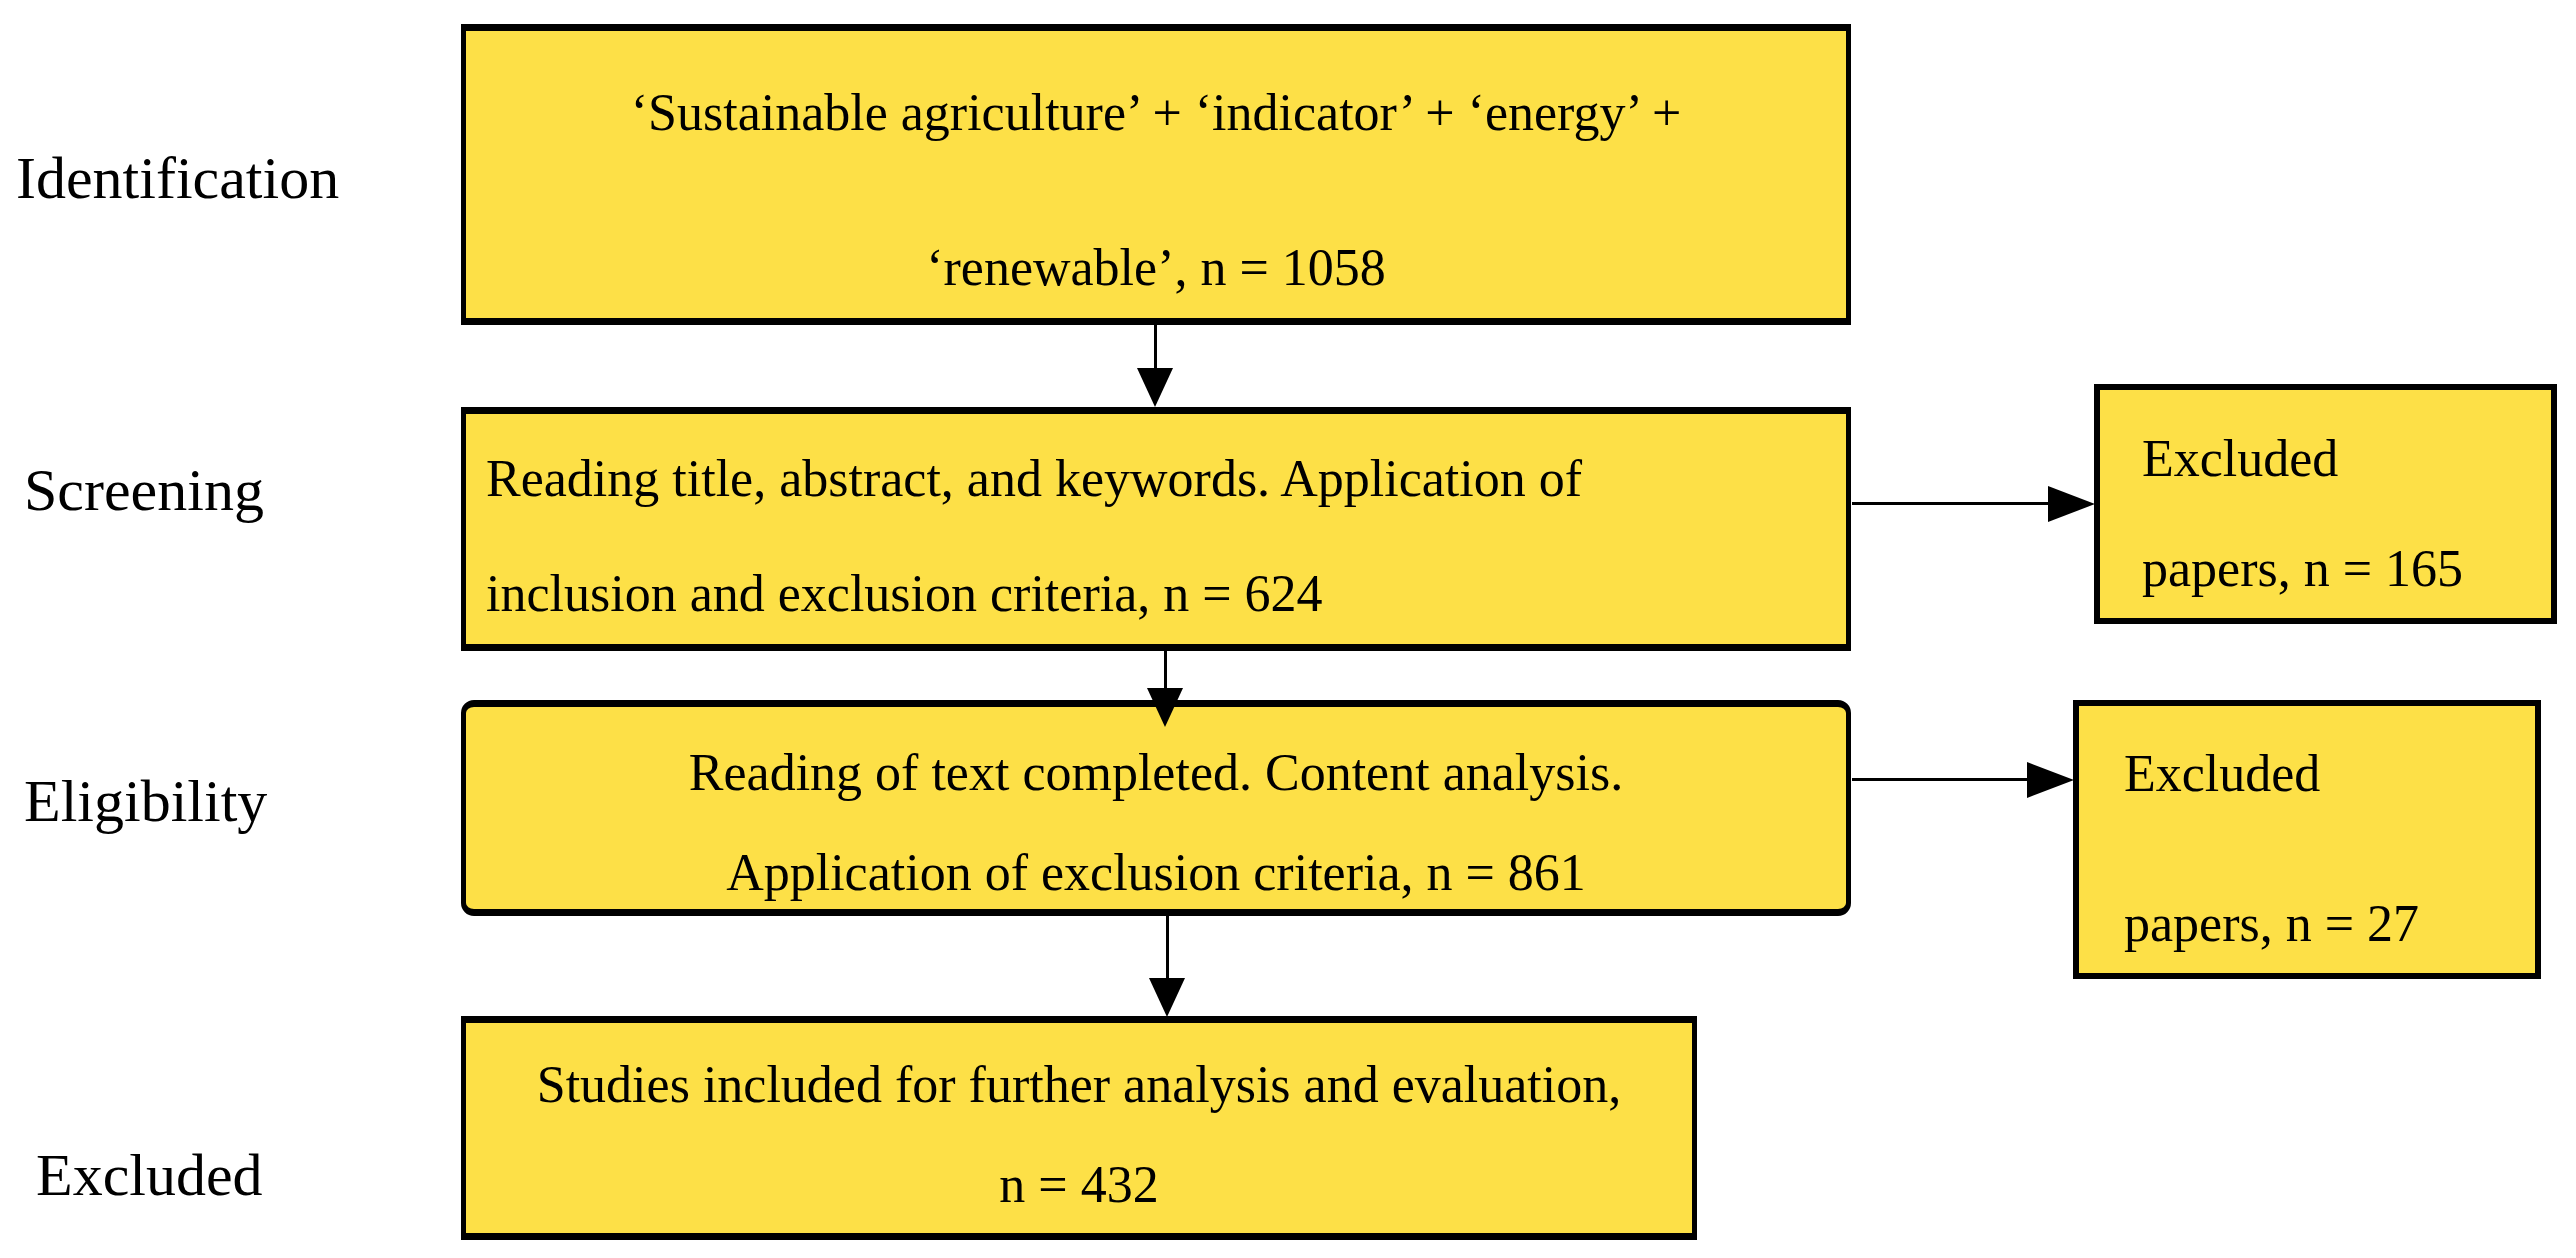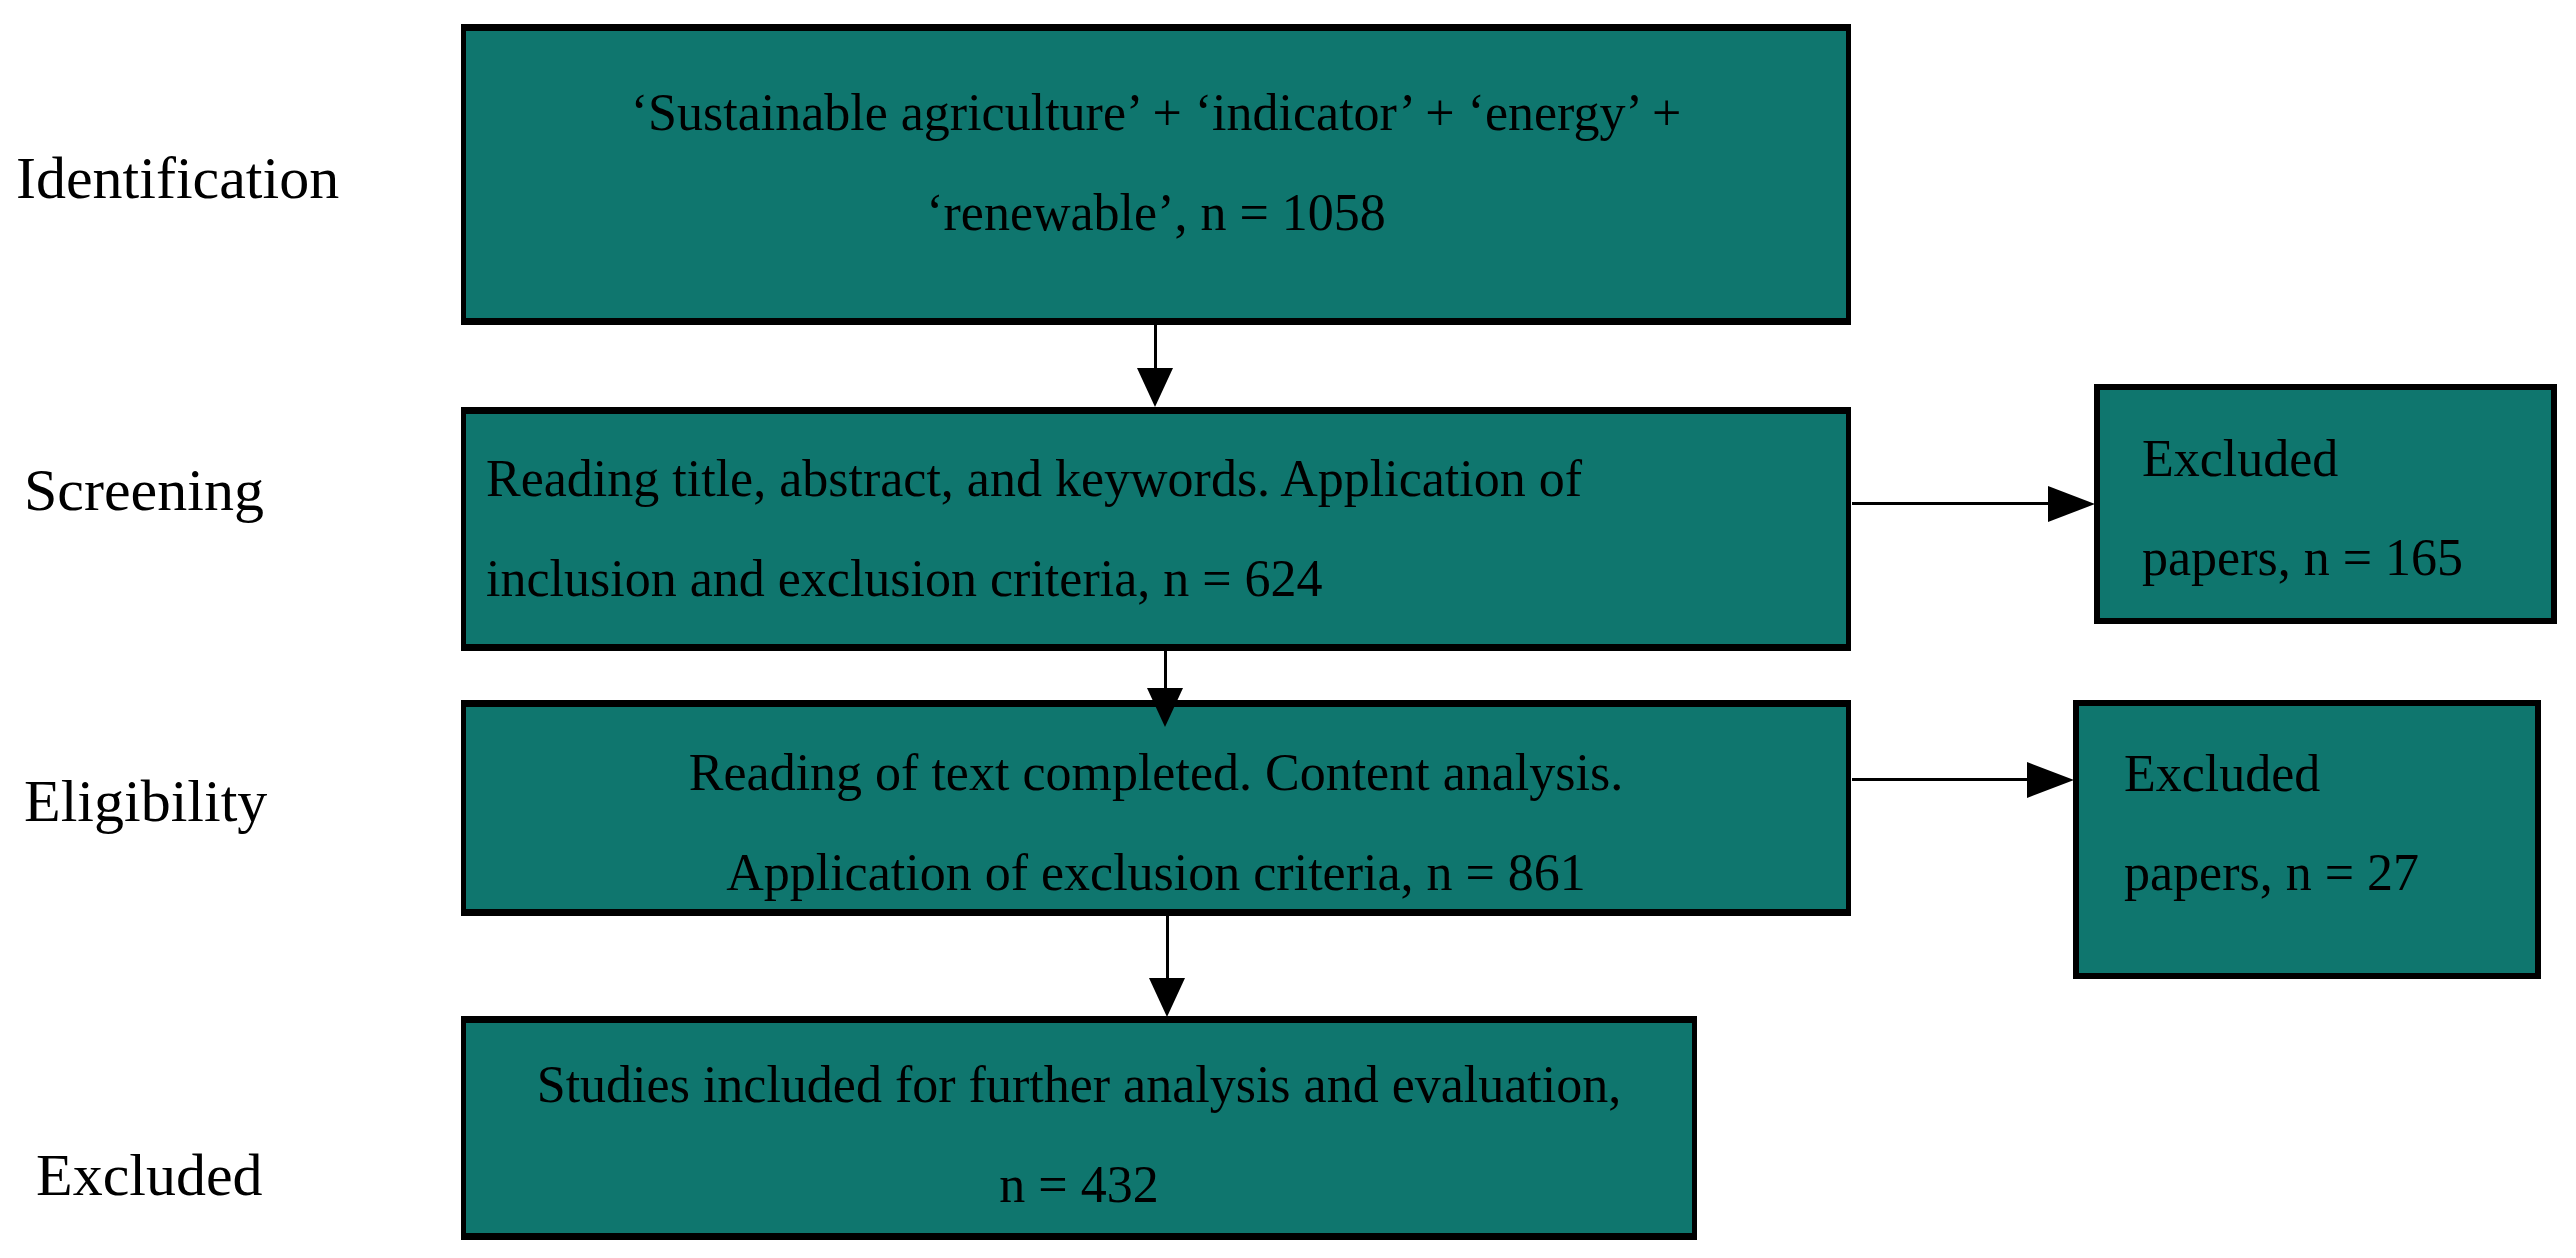--- a/index.html
+++ b/index.html
@@ -13,27 +13,27 @@
   }
   .stage-label{
     position:absolute;
     font-size:60px;
     line-height:68px;
     white-space:nowrap;
   }
   .box{
     position:absolute;
     box-sizing:border-box;
-    background:#0f766e;
+    background:#fde047;
     border:5.7px solid #000000;
     border-top-width:7.3px;
     border-bottom-width:7.3px;
     display:flex;
     flex-direction:column;
-    justify-content:flex-start;
+    justify-content:space-between;
   }
   .box.ex{border-width:6.5px;}
   .box.center{align-items:center;text-align:center;}
   .box.left{align-items:flex-start;text-align:left;}
   .bline{
     font-size:52px;
     line-height:100px;
     white-space:nowrap;
   }
   .ex .bline{line-height:99px;}
@@ -66,21 +66,21 @@
   <div class="box center" style="left:461px;top:24px;width:1390px;height:301px;padding-top:32px;">
     <div class="bline">‘Sustainable agriculture’ + ‘indicator’ + ‘energy’ +</div>
     <div class="bline">‘renewable’, n = 1058</div>
   </div>
 
   <div class="box left" style="left:461px;top:407px;width:1390px;height:244px;padding-top:14.6px;padding-left:20px;">
     <div class="bline">Reading title, abstract, and keywords. Application of</div>
     <div class="bline">inclusion and exclusion criteria, n = 624</div>
   </div>
 
-  <div class="box center clip" style="left:461px;top:700px;width:1390px;height:216px;padding-top:16px;">
+  <div class="box center clip" style="left:461px;top:700px;width:1390px;height:216px;padding-top:16px;border-radius:13px;">
     <div class="bline">Reading of text completed. Content analysis.</div>
     <div class="bline">Application of exclusion criteria, n = 861</div>
   </div>
 
   <div class="box center" style="left:461px;top:1016px;width:1236px;height:224px;padding-top:12px;">
     <div class="bline">Studies included for further analysis and evaluation,</div>
     <div class="bline">n = 432</div>
   </div>
 
   <div class="box ex left" style="left:2094px;top:384px;width:463px;height:240px;padding-top:19.4px;padding-left:42px;">

